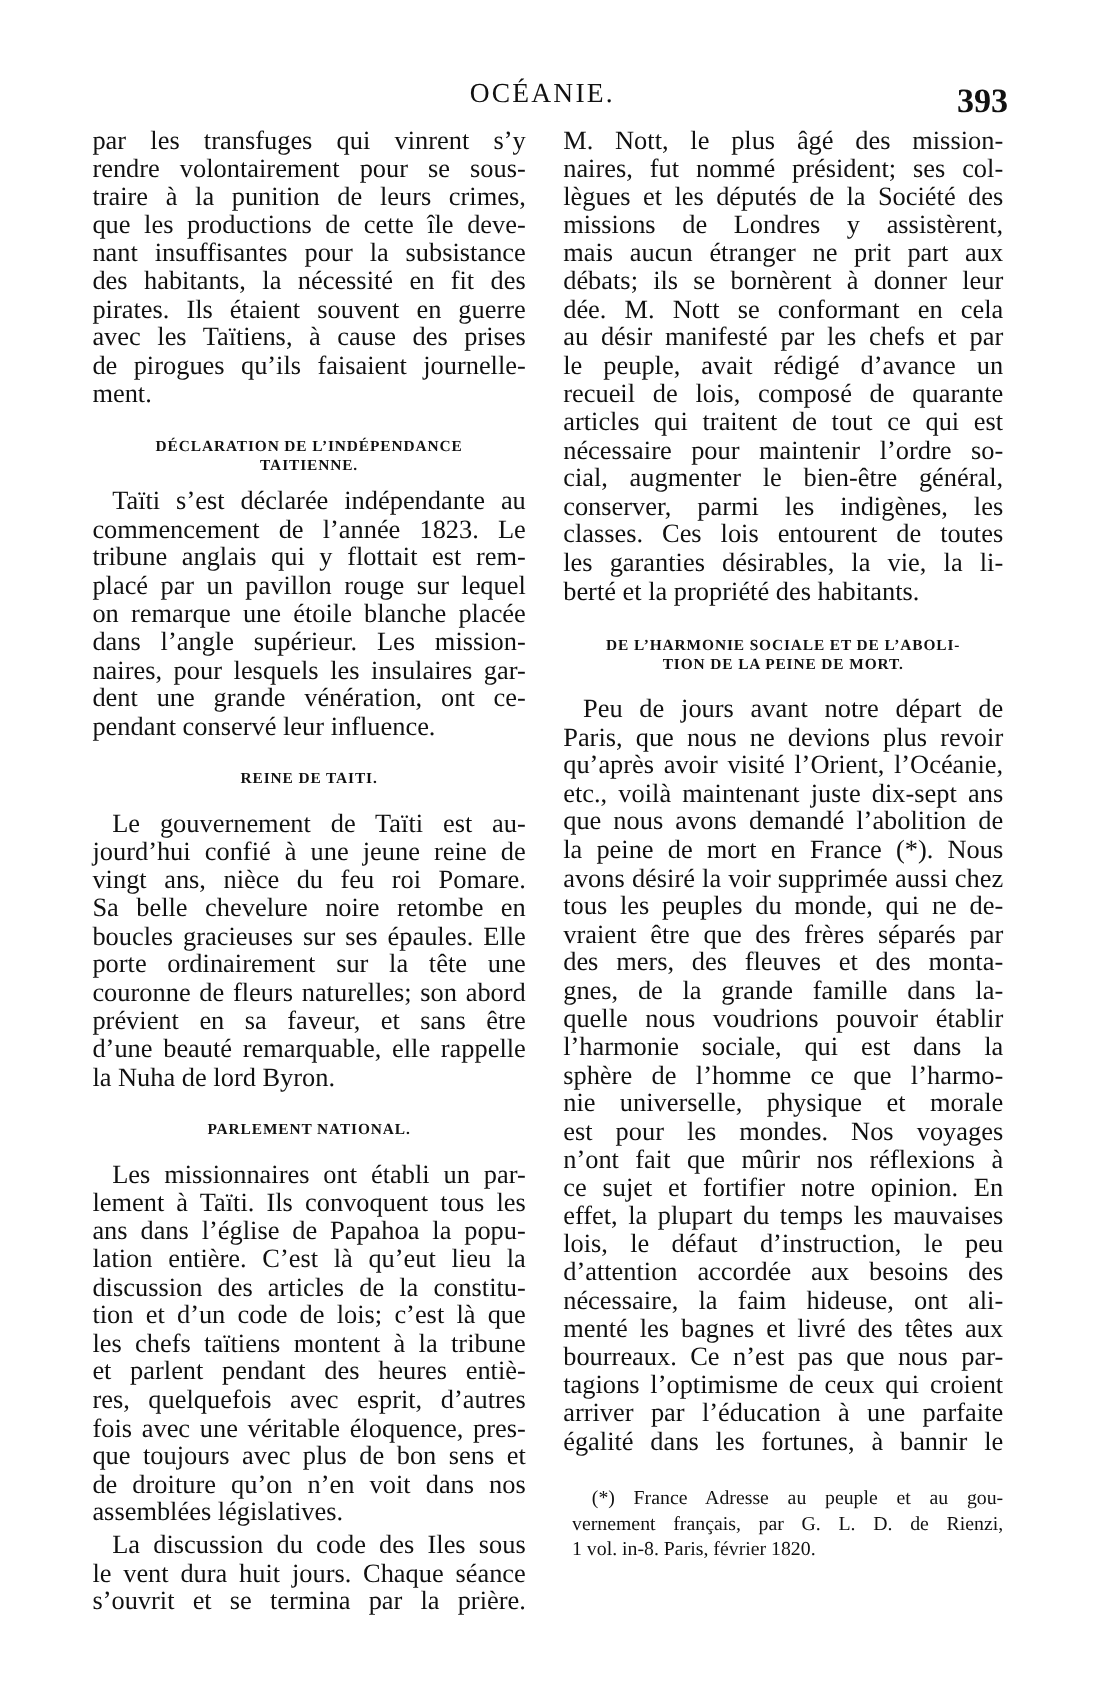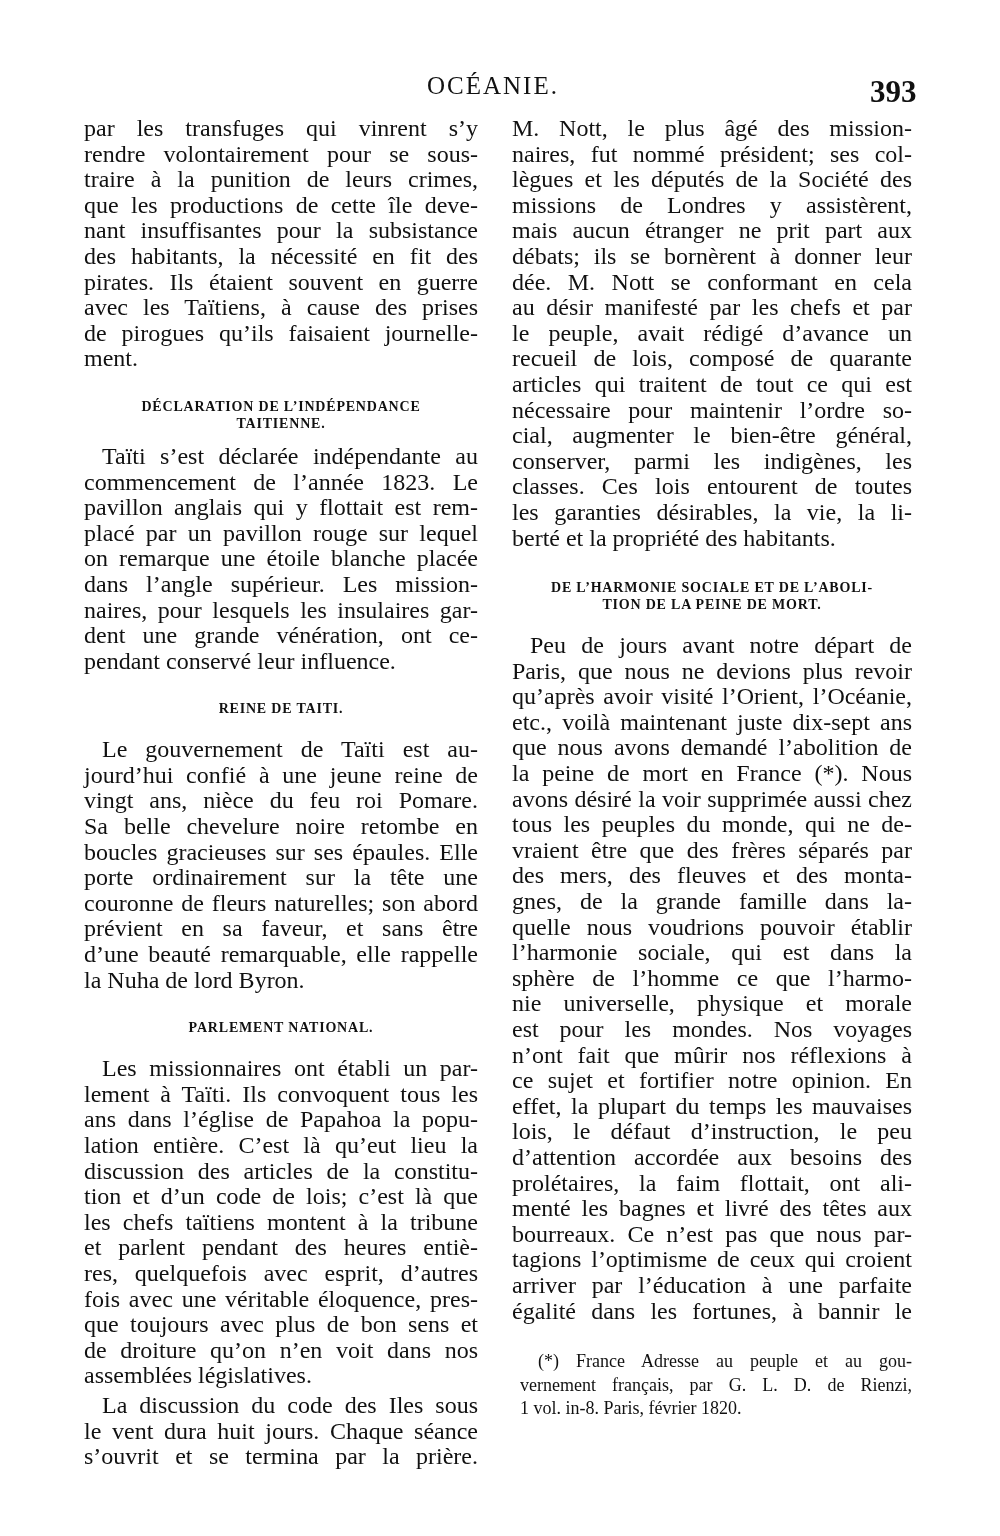--- a/index.html
+++ b/index.html
@@ -42,21 +42,21 @@
   </div>
 
   <div style="margin-top:26px;">
     <span class="heading">DÉCLARATION DE L’INDÉPENDANCE</span>
     <span class="heading">TAITIENNE.</span>
   </div>
 
   <div style="margin-top:12px;">
     <span class="line indent">Taïti s’est déclarée indépendante au</span>
     <span class="line">commencement de l’année 1823. Le</span>
-    <span class="line">pavillon anglais qui y flottait est rem-</span>
+    <span class="line">tribune anglais qui y flottait est rem-</span>
     <span class="line">placé par un pavillon rouge sur lequel</span>
     <span class="line">on remarque une étoile blanche placée</span>
     <span class="line">dans l’angle supérieur. Les mission-</span>
     <span class="line">naires, pour lesquels les insulaires gar-</span>
     <span class="line">dent une grande vénération, ont ce-</span>
     <span class="line last">pendant conservé leur influence.</span>
   </div>
 
   <div style="margin-top:26px;">
     <span class="heading">REINE DE TAITI.</span>
@@ -143,21 +143,21 @@
     <span class="line">quelle nous voudrions pouvoir établir</span>
     <span class="line">l’harmonie sociale, qui est dans la</span>
     <span class="line">sphère de l’homme ce que l’harmo-</span>
     <span class="line">nie universelle, physique et morale</span>
     <span class="line">est pour les mondes. Nos voyages</span>
     <span class="line">n’ont fait que mûrir nos réflexions à</span>
     <span class="line">ce sujet et fortifier notre opinion. En</span>
     <span class="line">effet, la plupart du temps les mauvaises</span>
     <span class="line">lois, le défaut d’instruction, le peu</span>
     <span class="line">d’attention accordée aux besoins des</span>
-    <span class="line">prolétaires, la faim flottait, ont ali-</span>
+    <span class="line">nécessaire, la faim hideuse, ont ali-</span>
     <span class="line">menté les bagnes et livré des têtes aux</span>
     <span class="line">bourreaux. Ce n’est pas que nous par-</span>
     <span class="line">tagions l’optimisme de ceux qui croient</span>
     <span class="line">arriver par l’éducation à une parfaite</span>
     <span class="line">égalité dans les fortunes, à bannir le</span>
   </div>
 
   <div class="fn" style="margin-top:26px; padding-left:8px;">
     <span class="line indent">(*) France Adresse au peuple et au gou-</span>
     <span class="line">vernement français, par G. L. D. de Rienzi,</span>

